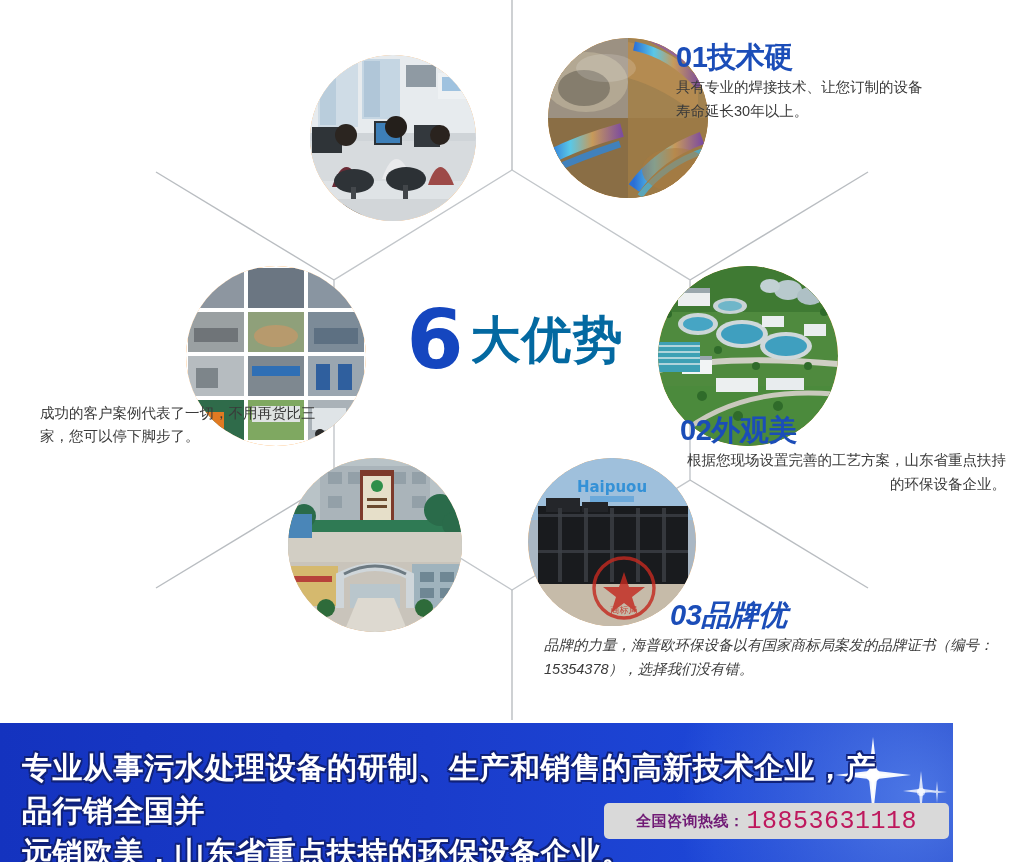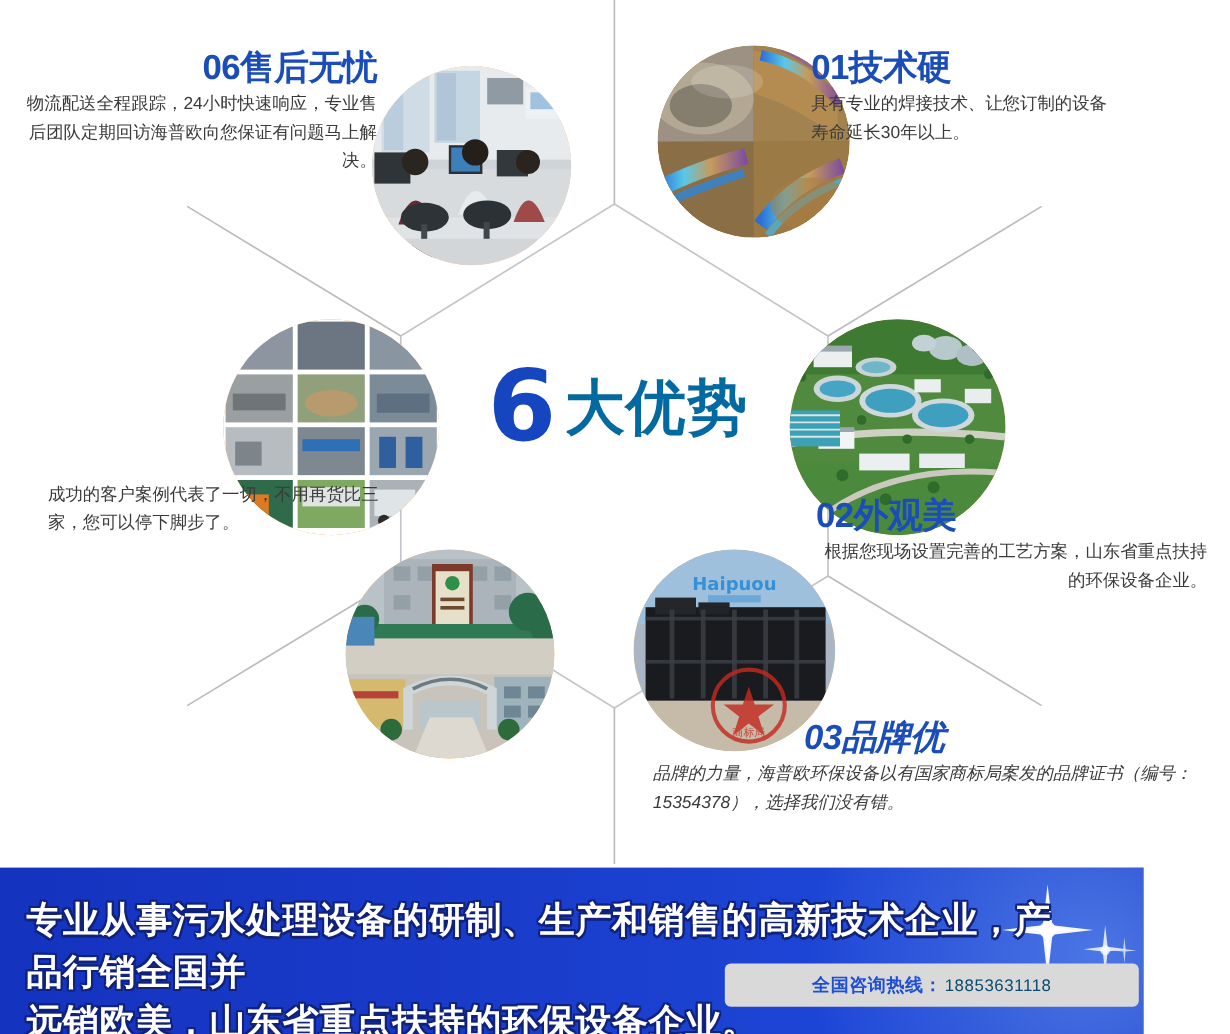--- a/index.html
+++ b/index.html
@@ -78,26 +78,26 @@
       -1.8px 0 0 #10227a, 1.8px 0 0 #10227a;
   }
   #banner-text .l2{display:block;}
   #hotline{
     position:absolute;left:604px;top:803px;
     width:345px;height:36px;border-radius:5px;
     background:#d9d9d9;
     display:flex;align-items:center;justify-content:center;
   }
   #hotline .hl-label{
-    font-size:15px;color:#1d4ed8;font-weight:bold;letter-spacing:.5px;
+    font-size:15px;color:#701a75;font-weight:bold;letter-spacing:.5px;
     font-family:"Liberation Serif","DejaVu Serif",serif;
   }
   #hotline .hl-num{
-    font-size:14px;color:#0c4a6e;letter-spacing:.5px;margin-left:2px;
-    font-family:Liberation Sans, sans-serif;
+    font-size:25px;color:#be185d;letter-spacing:.5px;margin-left:2px;
+    font-family:Liberation Mono, monospace;
   }
 </style>
 </head>
 <body>
 
 <div id="stage">
 
   <svg id="hexlines" viewBox="0 0 1025 720" preserveAspectRatio="none">
     <g fill="none" stroke="#b9bdc1" stroke-width="1.4">
 
@@ -149,24 +149,20 @@
         <ellipse cx="44" cy="126" rx="20" ry="12" fill="#2e3337"></ellipse>
         <rect x="41" y="132" width="5" height="20" fill="#44484c"></rect>
         <ellipse cx="44" cy="154" rx="18" ry="6" fill="#3a3f43"></ellipse>
         <ellipse cx="96" cy="124" rx="20" ry="12" fill="#2c3135"></ellipse>
         <rect x="93" y="130" width="5" height="22" fill="#42464a"></rect>
         <ellipse cx="96" cy="154" rx="19" ry="6" fill="#383c40"></ellipse>
 
         <rect x="0" y="144" width="166" height="22" fill="#d2d6d9"></rect>
       </g>
     </svg>
-  </div>
-  <div class="feat ta-r" style="left:14px;top:42px;width:300px;">
-    <h3>06售后无忧</h3>
-    <p>物流配送全程跟踪，24小时快速响应，专业售后团队定期回访海普欧向您保证有问题马上解决。</p>
   </div>
 
   <div class="photo" style="left:548px;top:38px;width:160px;height:160px;">
     <svg viewBox="0 0 160 160">
       <defs>
         <clipPath id="c1">
             <circle cx="80" cy="80" r="80"></circle>
           </clipPath>
         <linearGradient id="brass" x1="0" y1="0" x2="1" y2="1">
           <stop offset="0%" stop-color="#b79a5e"></stop>

